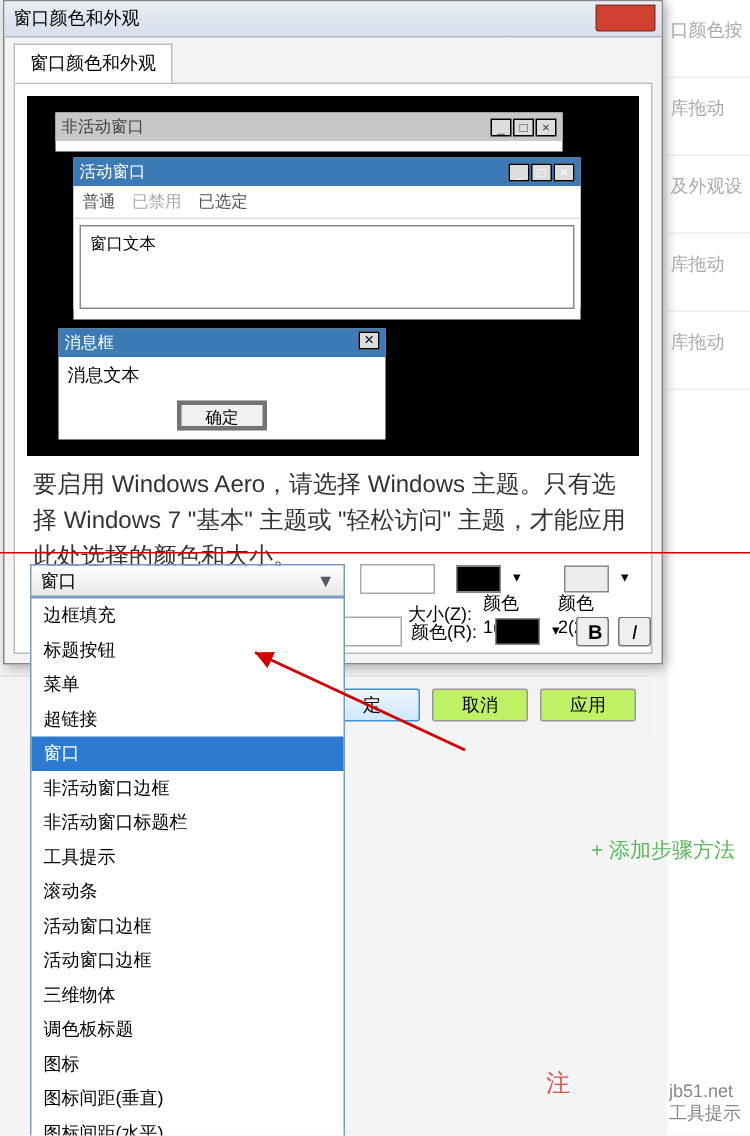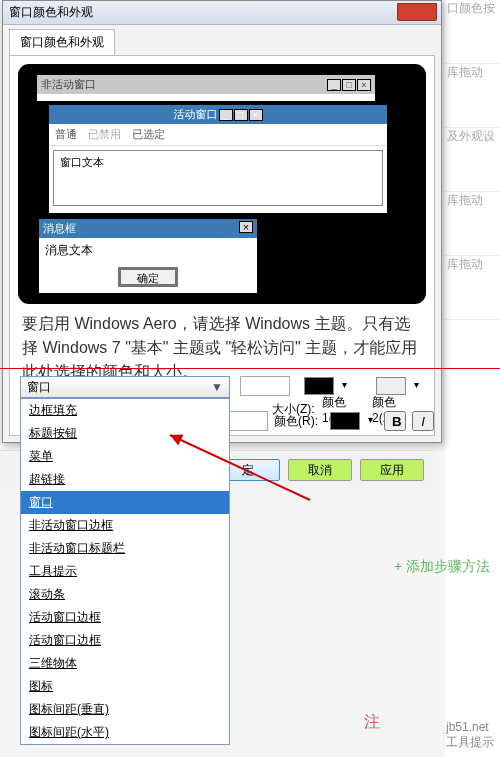--- a/index.html
+++ b/index.html
@@ -1,29 +1,29 @@
 <!DOCTYPE html>
 <html><head>
 <meta charset="utf-8">
 <style>
 * { box-sizing: border-box; }
 body { margin:0; font-family: "Microsoft YaHei", sans-serif; font-size:12px; background:#fff; width:500px; height:757px; position:relative; overflow:hidden; }
 .bg { position:absolute; inset:0; background:#f5f5f5; }
 .sidebar { position:absolute; right:0; top:0; width:55px; height:757px; background:#fff; color:#aaa; font-size:12px; }
-.sidebar div { padding:0 2px; border-bottom:1px solid #eee; height:64px; }
+.sidebar div { padding:12px 2px; border-bottom:1px solid #eee; height:52px; }
 .dialog { position:absolute; left:2px; top:0; width:440px; background:#f3f3f3; border:1px solid #888; box-shadow:2px 2px 8px rgba(0,0,0,0.3); }
 .titlebar { height:24px; background:linear-gradient(#eaeef5,#d6deec); display:flex; align-items:center; padding:0 6px; border-bottom:1px solid #b0b8c8; position:relative; }
 .titlebar .close { position:absolute; right:4px; top:2px; width:40px; height:18px; background:#d04030; border:1px solid #903020; border-radius:0 0 2px 2px; }
 .tab { display:inline-block; padding:4px 10px; background:#fff; border:1px solid #bbb; border-bottom:none; margin:4px 0 0 6px; font-size:12px; }
 .content { background:#fff; border:1px solid #bbb; margin:0 6px 6px 6px; padding:8px; }
-.preview { background:#000; padding:12px 20px 8px 20px; position:relative; height:240px;border-radius:11px; }
+.preview { background:#000; padding:12px 20px 8px 20px; position:relative; height:240px; }
 .win { position:absolute; background:#fff; border:1px solid #000; }
 .win-title { display:flex; align-items:center; justify-content:space-between; padding:2px 4px; font-size:11px; }
 .win-title.inactive { background:#c8c8c8; color:#444; }
-.win-title.active { background:#3b7ab5; color:#fff;justify-content:center; }
+.win-title.active { background:#3b7ab5; color:#fff; }
 .winbtns span { display:inline-block; width:14px; height:12px; border:1px solid #000; background:#ddd; margin-left:1px; text-align:center; line-height:10px; font-size:9px; }
 .win-body { background:#fff; padding:0; font-size:11px; }
 .menu { padding:3px 6px; border-bottom:1px solid #ddd; }
 .menu span { margin-right:8px; color:#555; }
 .txt { padding:4px 6px; }
 .msgbox { position:absolute; left:20px; top:154px; width:220px; background:#fff; border:1px solid #000; z-index:3; }
 .msgbox-title { background:#3b7ab5; color:#fff; display:flex; justify-content:space-between; padding:2px 4px; font-size:11px; }
 .msgbox-title .x { width:14px; height:12px; border:1px solid #000; background:#ddd; color:#000; text-align:center; line-height:10px; }
 .okbtn { display:block; margin:4px auto 6px auto; width:60px; height:20px; border:3px solid #737373; background:#f0f0f0; font-size:11px; }
 .hint { padding:8px 4px; font-size:16px; color:#333; line-height:1.5; }
@@ -33,21 +33,21 @@
 .small-lbl { width:50px; text-align:left; }
 .color-sw { width:30px; height:18px; border:1px solid #888; display:inline-block; position:relative; }
 .color-sw.black { background:#000; }
 .color-sw::after { content:"▾"; position:absolute; right:-14px; top:1px; font-size:10px; }
 .numbox { width:50px; height:20px; border:1px solid #aaa; }
 .redline { position:absolute; left:0; right:0; top:368px; height:1px; background:#d40000; z-index:50; }
 .combo { position:absolute; left:20px; top:376px; width:210px; z-index:40; }
 .combo-sel { height:22px; background:linear-gradient(#fff,#e8e8e8); border:1px solid #7a9ac0; display:flex; align-items:center; padding:0 6px; justify-content:space-between; font-size:12px; }
 .combo-sel .arr { color:#556; }
 .combo-list { background:#fff; border:1px solid #7a9ac0; max-height:none; }
-.combo-list div { padding:3px 8px; font-size:12px; cursor:default;text-decoration:underline; }
+.combo-list div { padding:3px 8px; font-size:12px; cursor:default; }
 .combo-list div.hl { background:#2d7ad0; color:#fff; }
 .font-row { position:absolute; left:20px; top:410px; width:414px; display:flex; align-items:center; gap:6px; }
 .fontbox { flex:1; height:22px; border:1px solid #aaa; background:#fff; }
 .btnrow { position:absolute; left:0; top:450px; width:434px; display:flex; justify-content:flex-end; gap:8px; padding:8px 10px; border-top:1px solid #ddd; background:#f3f3f3; }
 .btn { width:64px; height:22px; border:1px solid #999; background:#bef264; border-radius:2px; font-size:12px; }
 .btn.primary { border:1px solid #3b8fd0; background:linear-gradient(#eef6ff,#cfe6fb); }
 .arrow { position:absolute; left:160px; top:430px; z-index:60; pointer-events:none; }
 .addstep { position:absolute; right:10px; top:558px; color:#5cb85c; font-size:14px; }
 .watermark { position:absolute; right:6px; bottom:6px; color:#888; font-size:12px; }
 .note { position:absolute; right:120px; bottom:24px; color:#d9534f; font-size:16px; }
@@ -132,20 +132,21 @@
       <div>菜单</div>
       <div>超链接</div>
       <div class="hl">窗口</div>
       <div>非活动窗口边框</div>
       <div>非活动窗口标题栏</div>
       <div>工具提示</div>
       <div>滚动条</div>
       <div>活动窗口边框</div>
       <div>活动窗口边框</div>
       <div>三维物体</div>
+      <div>调色板标题</div>
       <div>图标</div>
       <div>图标间距(垂直)</div>
       <div>图标间距(水平)</div>
     </div>
 </div>
 
 <div style="position:absolute; left:240px; top:376px; display:flex; gap:14px; align-items:center;">
   <input class="numbox" style="">
   <span class="color-sw black"></span>
   <span style="width:14px"></span>

